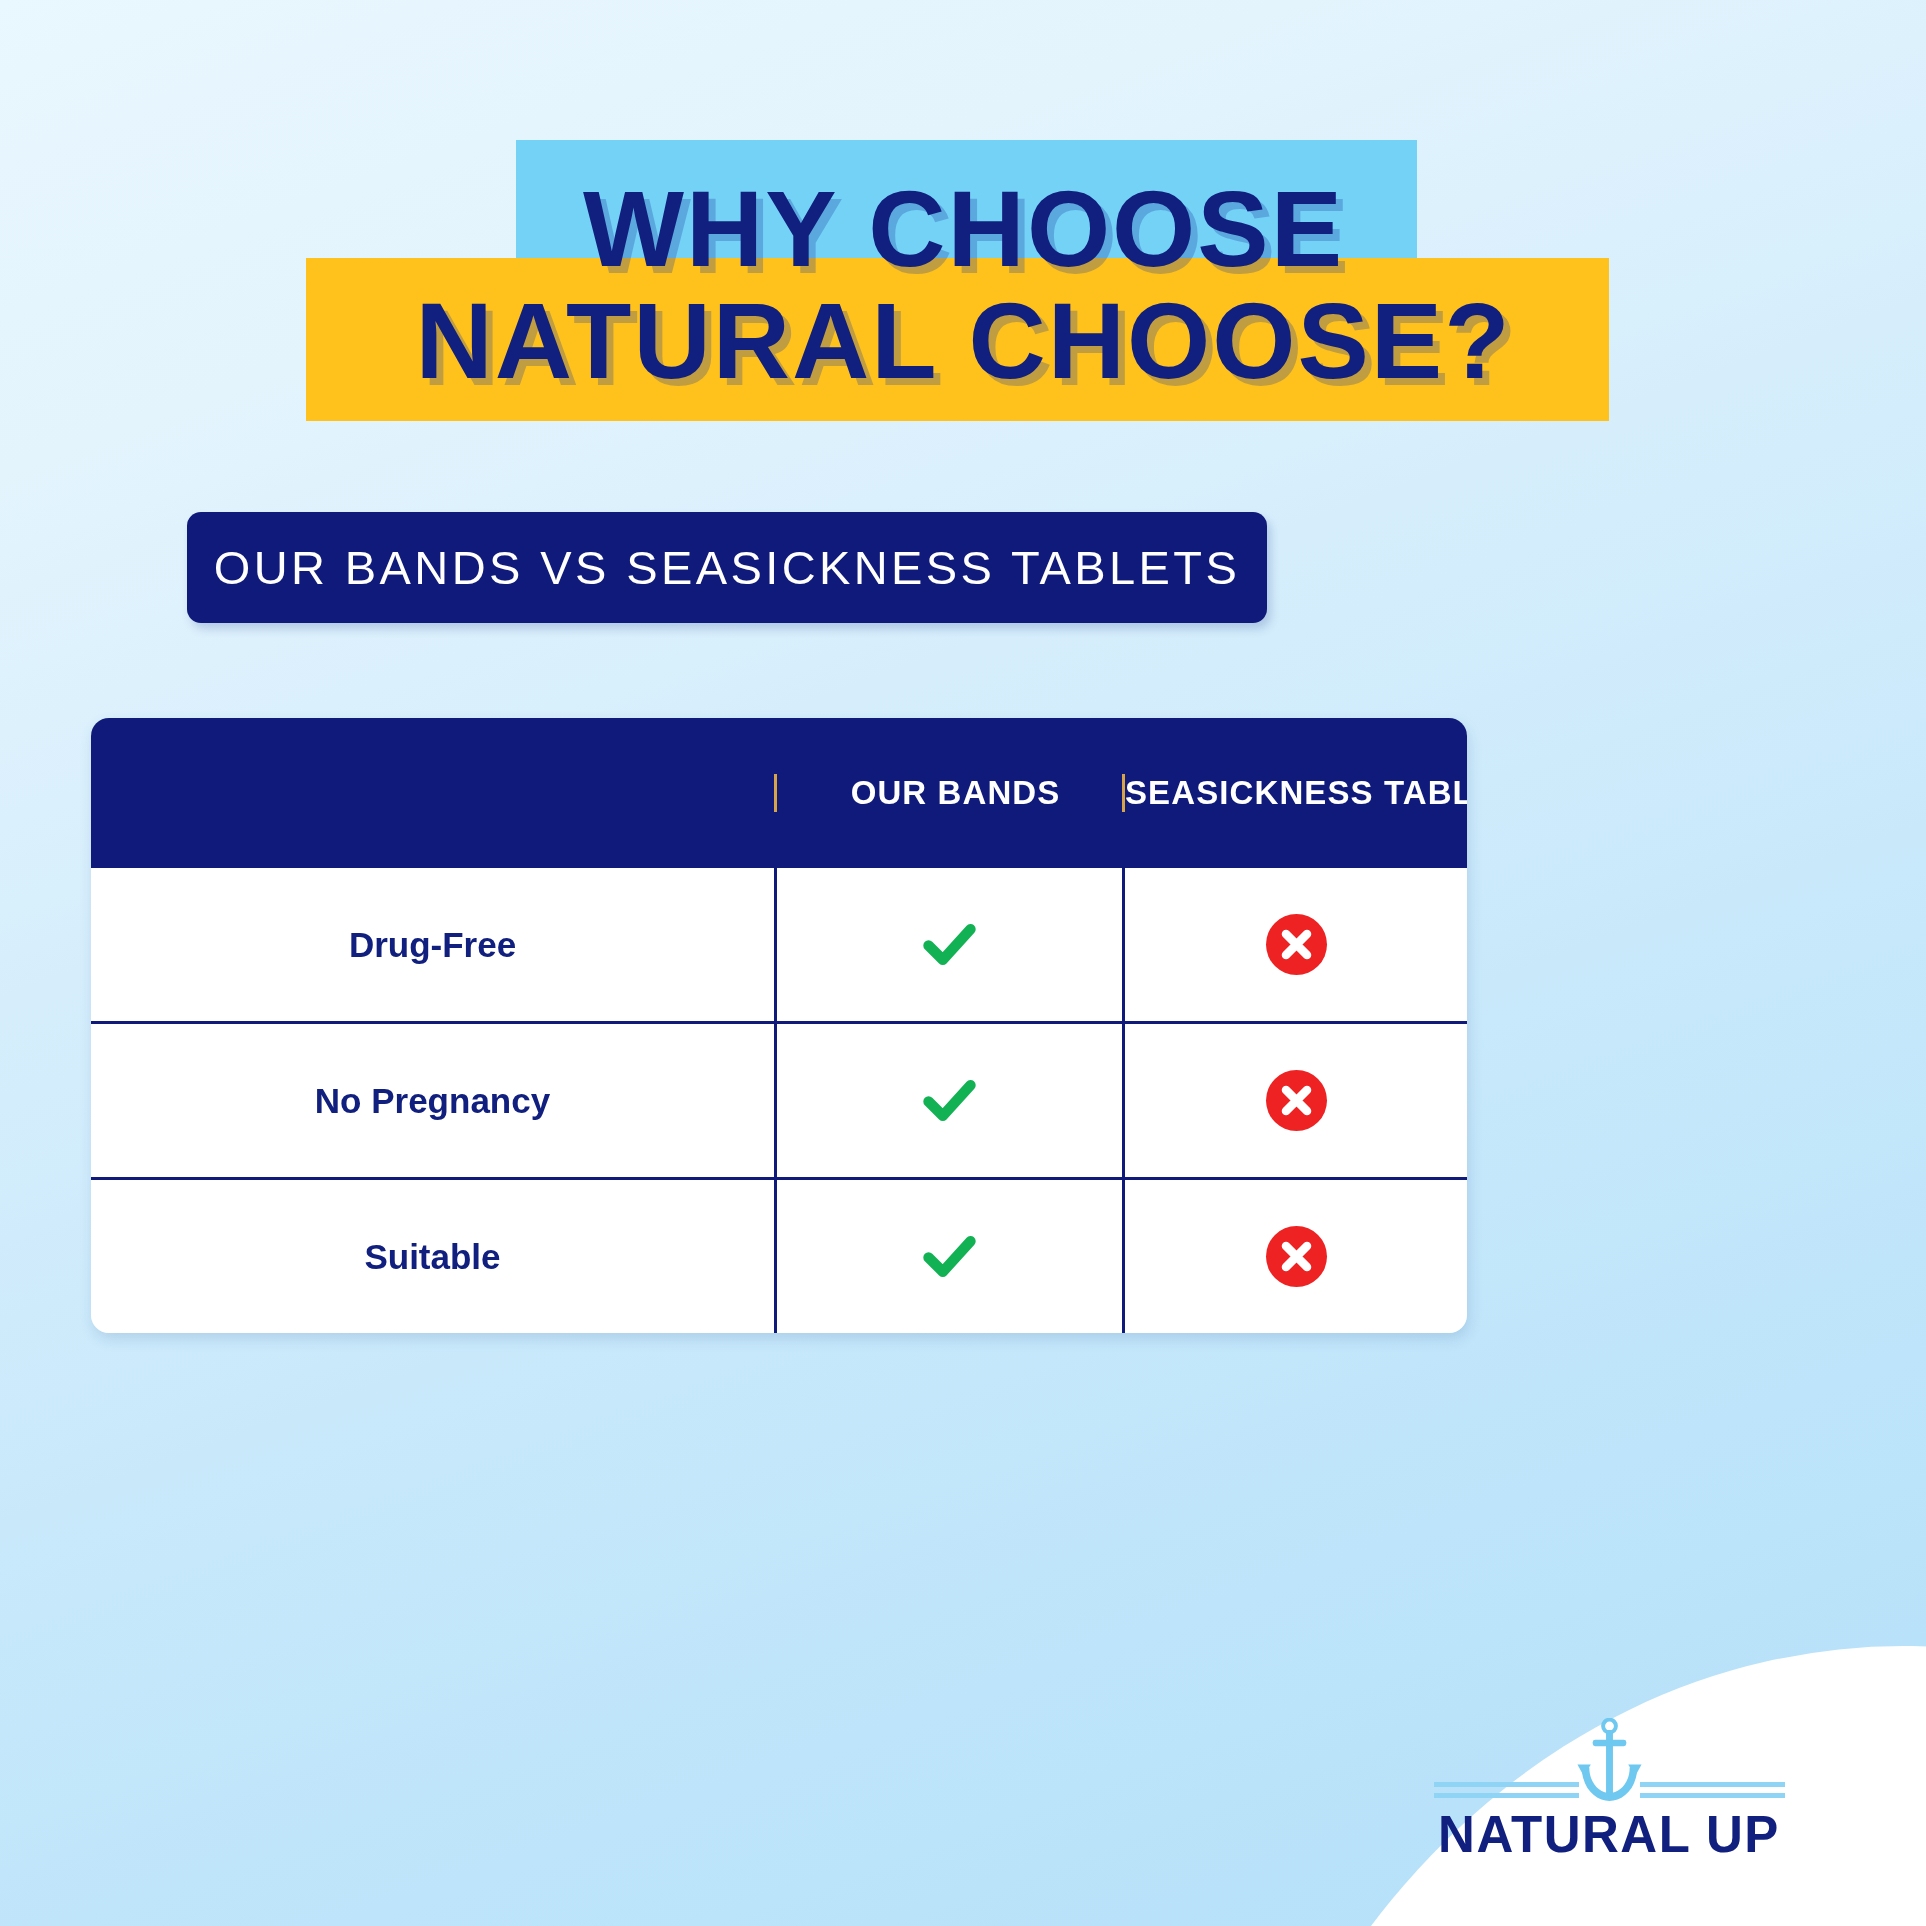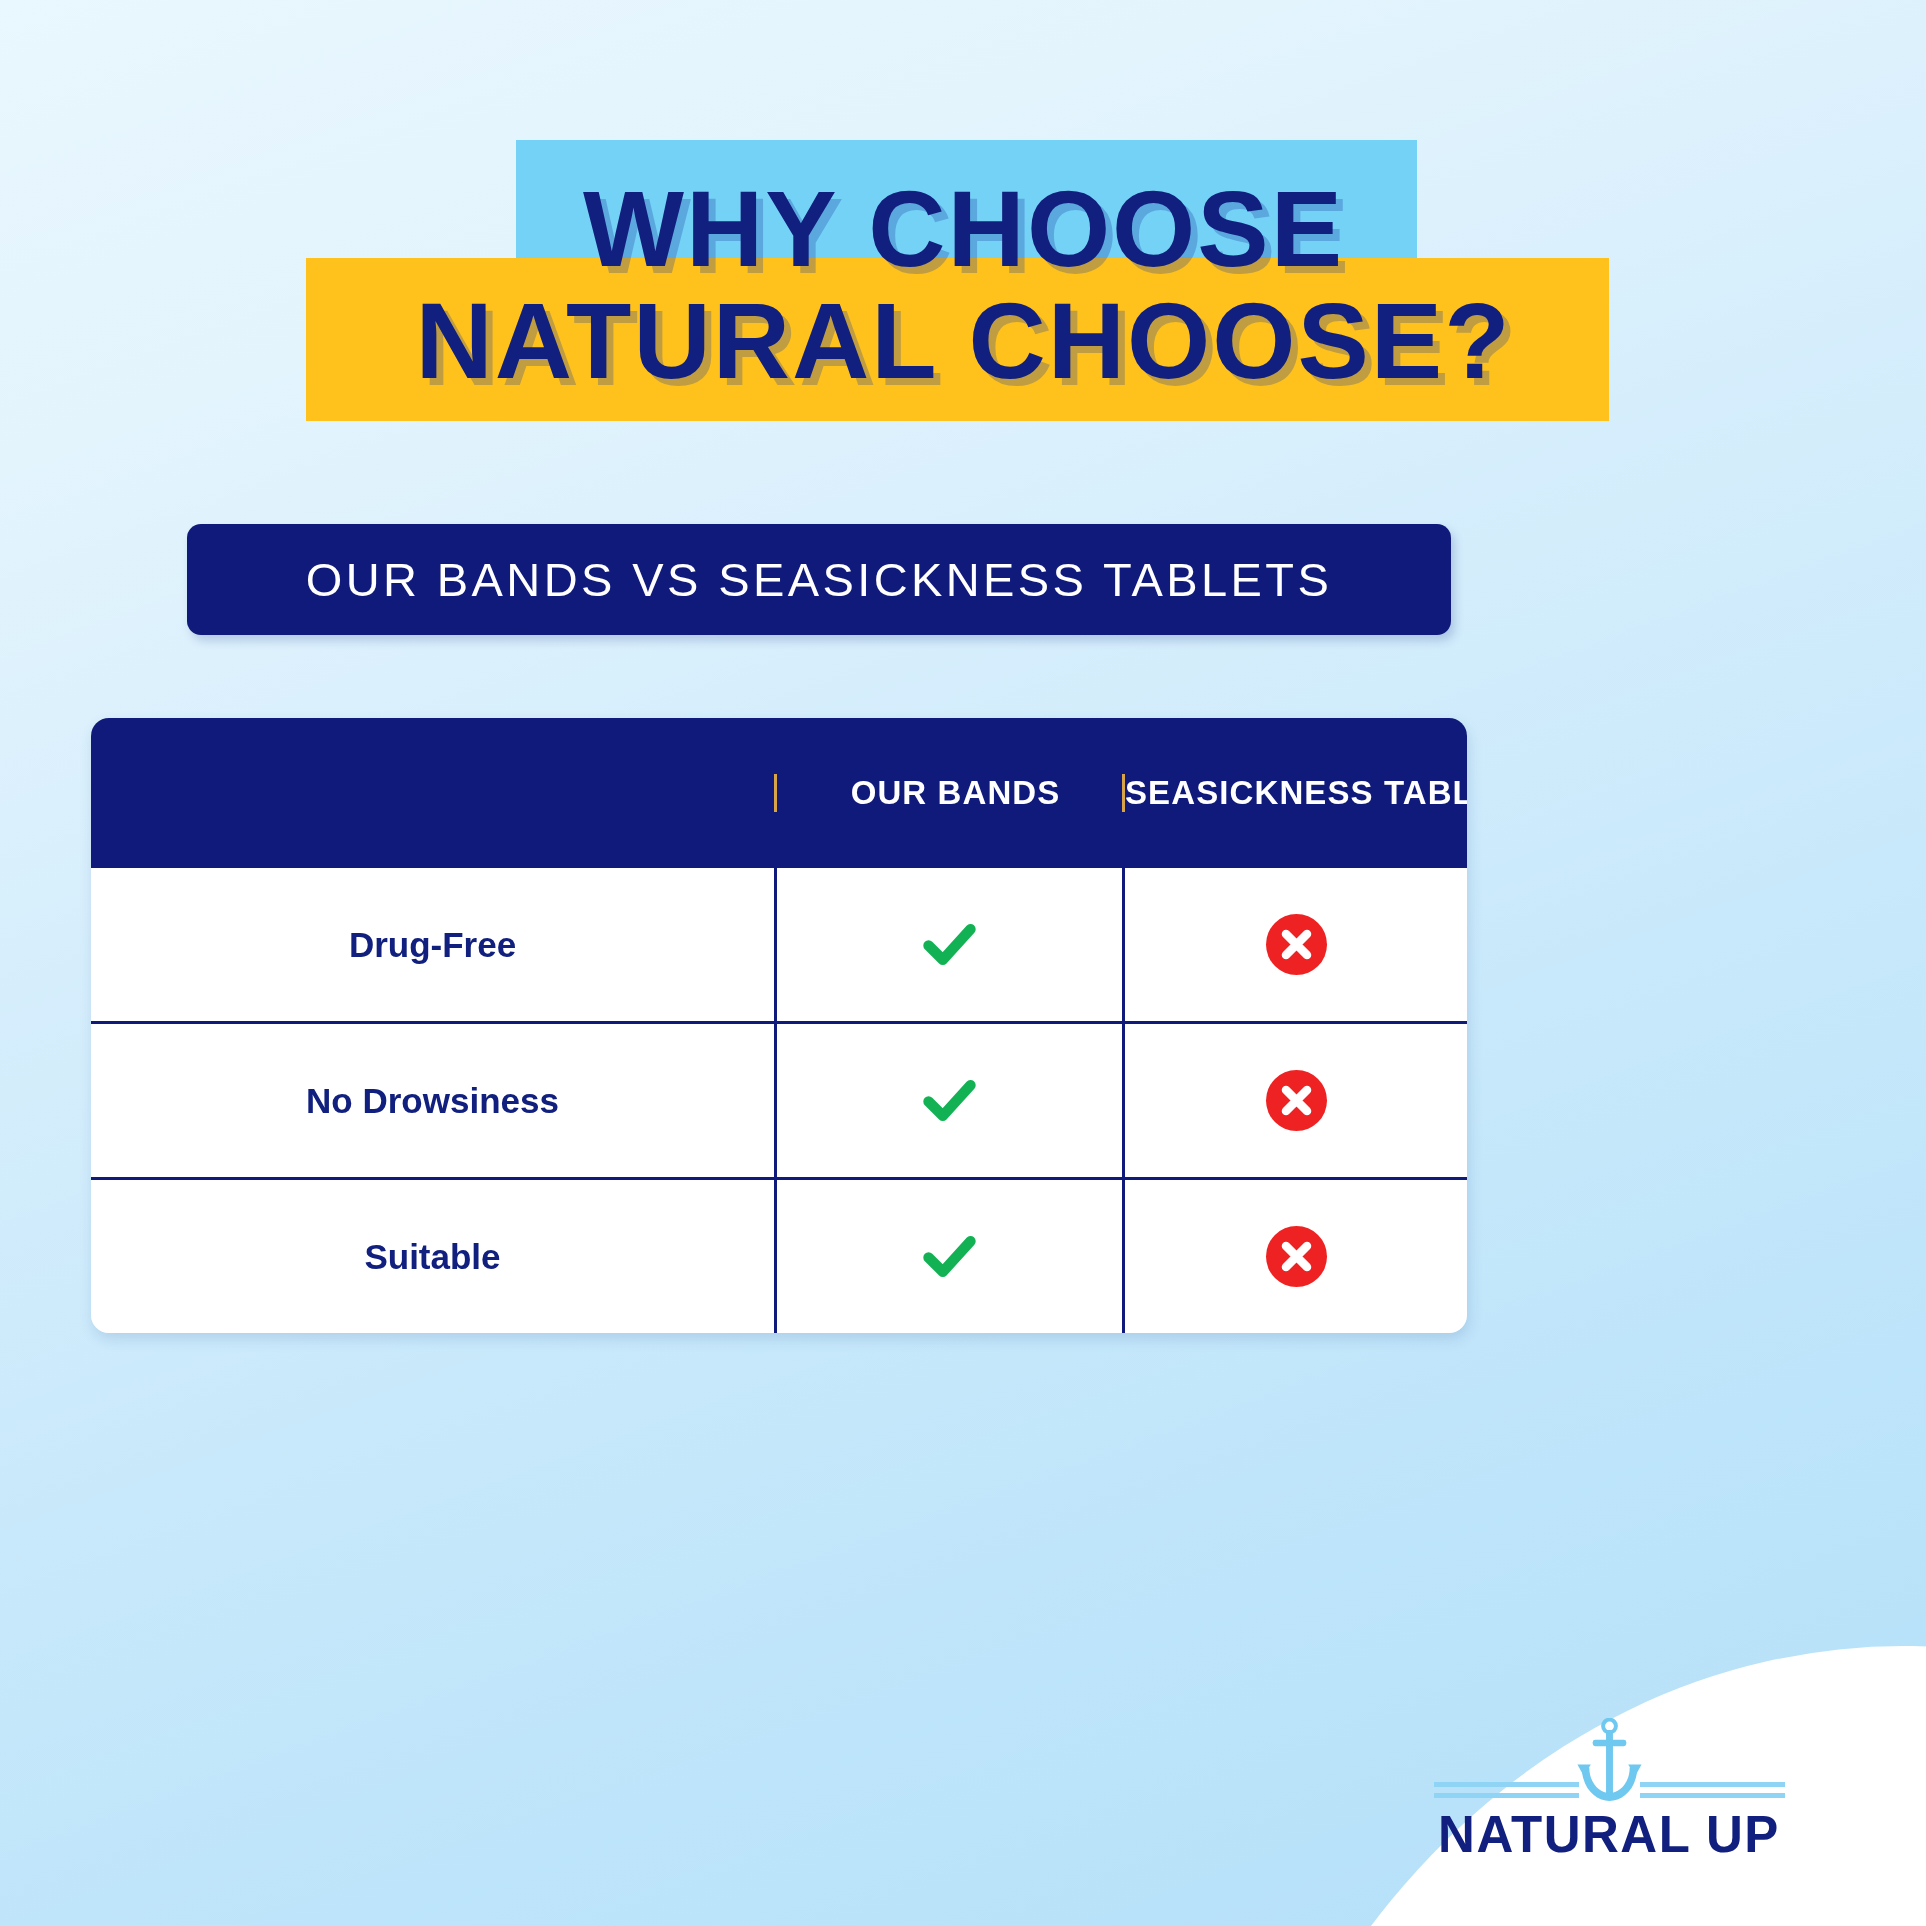--- a/index.html
+++ b/index.html
@@ -87,22 +87,22 @@
     right: -97px;
     top: -30px;
     bottom: -26px;
     background: #ffc21c;
   }
 
   
   .subtitle-bar {
     position: absolute;
     left: 187px;
-    top: 524px;
-    width: 1264px;
+    top: 512px;
+    width: 1080px;
     height: 111px;
     background: #101a7a;
     border-radius: 14px;
     box-shadow: 4px 6px 10px rgba(40, 70, 150, .22);
     display: flex;
     align-items: center;
     justify-content: center;
   }
   .subtitle-text {
     color: #ffffff;
@@ -262,21 +262,21 @@
           <div class="cell col-theirs">
             <span class="icon-circle cross">
               <svg viewBox="0 0 64 64">
                 <path d="M21 21 L43 43 M43 21 L21 43" fill="none" stroke="#ffffff" stroke-width="9" stroke-linecap="round"></path>
               </svg>
             </span>
           </div>
         </div>
         <div class="trow">
           <div class="cell col-feature">
-            <span class="feature-label">No Drowsiness</span>
+            <span class="feature-label">No Pregnancy</span>
           </div>
           <div class="cell col-ours">
             <svg class="icon-check" viewBox="0 0 64 64">
               <path d="M10 33 L25 48 L54 16" fill="none" stroke="#12b254" stroke-width="11" stroke-linecap="round" stroke-linejoin="round"></path>
             </svg>
           </div>
           <div class="cell col-theirs">
             <span class="icon-circle cross">
               <svg viewBox="0 0 64 64">
                 <path d="M21 21 L43 43 M43 21 L21 43" fill="none" stroke="#ffffff" stroke-width="9" stroke-linecap="round"></path>

